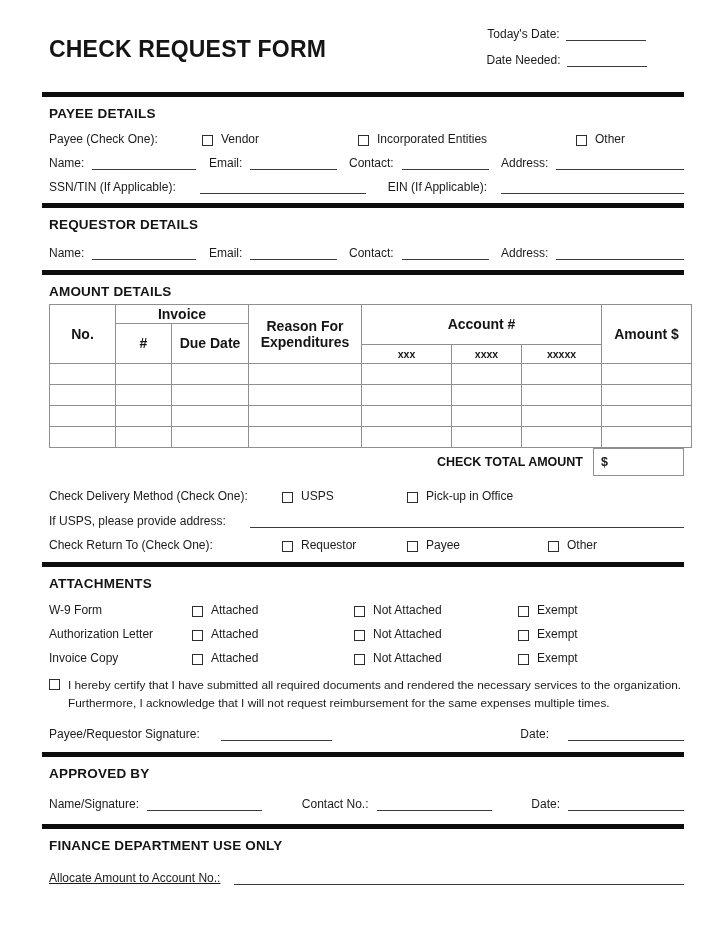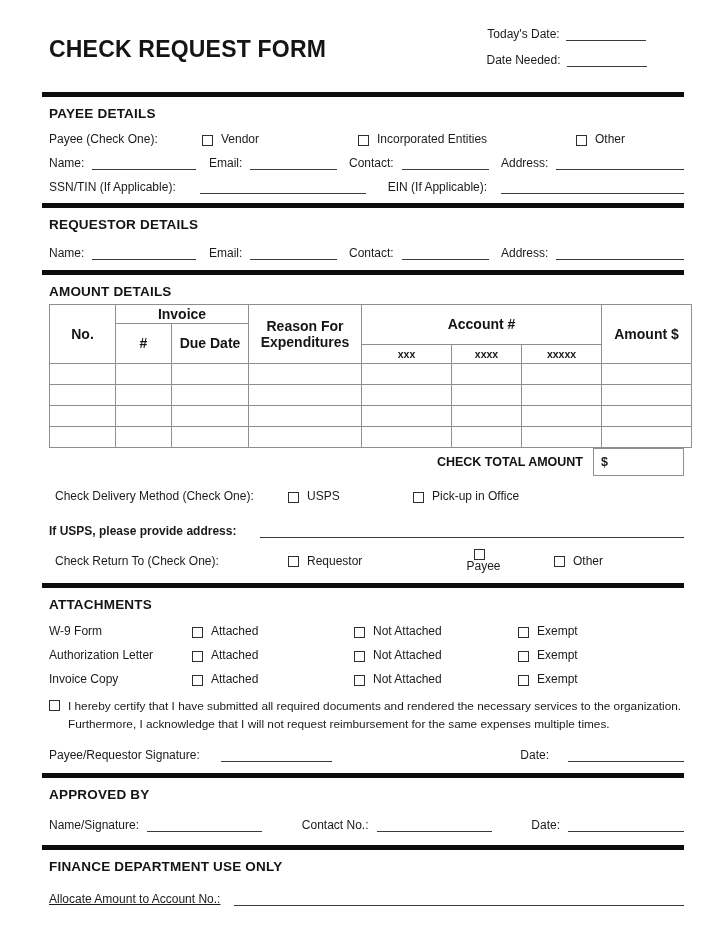--- a/index.html
+++ b/index.html
@@ -44,22 +44,22 @@
   table.amt { border-collapse:collapse; table-layout:fixed; width:642px; margin-top:5px; }
   table.amt td { border:1px solid #8f8f8f; text-align:center; vertical-align:middle; font-size:14px; font-weight:700; color:#151515; padding:0 2px; }
   table.amt tr.hrow td { line-height:1.15; }
   table.amt td.xcell { font-size:10.5px; }
   table.amt tr.body td { height:21px; }
   .total-row { display:flex; align-items:stretch; height:28px; }
   .total-lbl { display:flex; align-items:center; justify-content:flex-end; flex:1; font-size:12.5px; font-weight:800; padding-right:10px; color:#111; }
   .total-box { width:91px; border:1px solid #8f8f8f; display:flex; align-items:center; font-size:12.5px; font-weight:800; padding-left:7px; }
 
   .w-label-delivery { width:233px; }
-  .w-dopt1 { width:125px; } .w-dopt2 { width:141px;flex-direction:column; }
-  .row-mid { margin-top:13px; align-items:center;margin-left:6px; }
+  .w-dopt1 { width:125px; } .w-dopt2 { width:141px; }
+  .row-mid { margin-top:13px; align-items:center; }
 
   
   .att-row { display:flex; align-items:center; font-size:12px; margin-top:10px; }
   .att-lbl { width:143px; }
   .att-c1 { width:162px; } .att-c2 { width:164px; }
   .cert { display:flex; align-items:flex-start; margin-top:11px; font-size:11.8px; line-height:1.55; }
   .cert .cb { margin-top:2px; }
   .sig-row { margin-top:13px;gap:11px; }
 
   .mt6{margin-top:6px;}
@@ -248,21 +248,21 @@
       <span class="opt w-dopt1">
           <span class="cb"></span>
           <span>USPS</span>
         </span>
       <span class="opt">
           <span class="cb"></span>
           <span>Pick-up in Office</span>
         </span>
     </div>
 
-    <div class="frow" style="margin-top:20px;font-weight:bold;">
+    <div class="frow" style="margin-top:10px;">
       <span class="lbl">If USPS, please provide address:</span>
       <span class="rule grow ml24"></span>
     </div>
 
     <div class="frow row-mid" style="margin-top:10px;">
       <span class="lbl w-label-delivery">Check Return To (Check One):</span>
       <span class="opt w-dopt1">
           <span class="cb"></span>
           <span>Requestor</span>
         </span>

